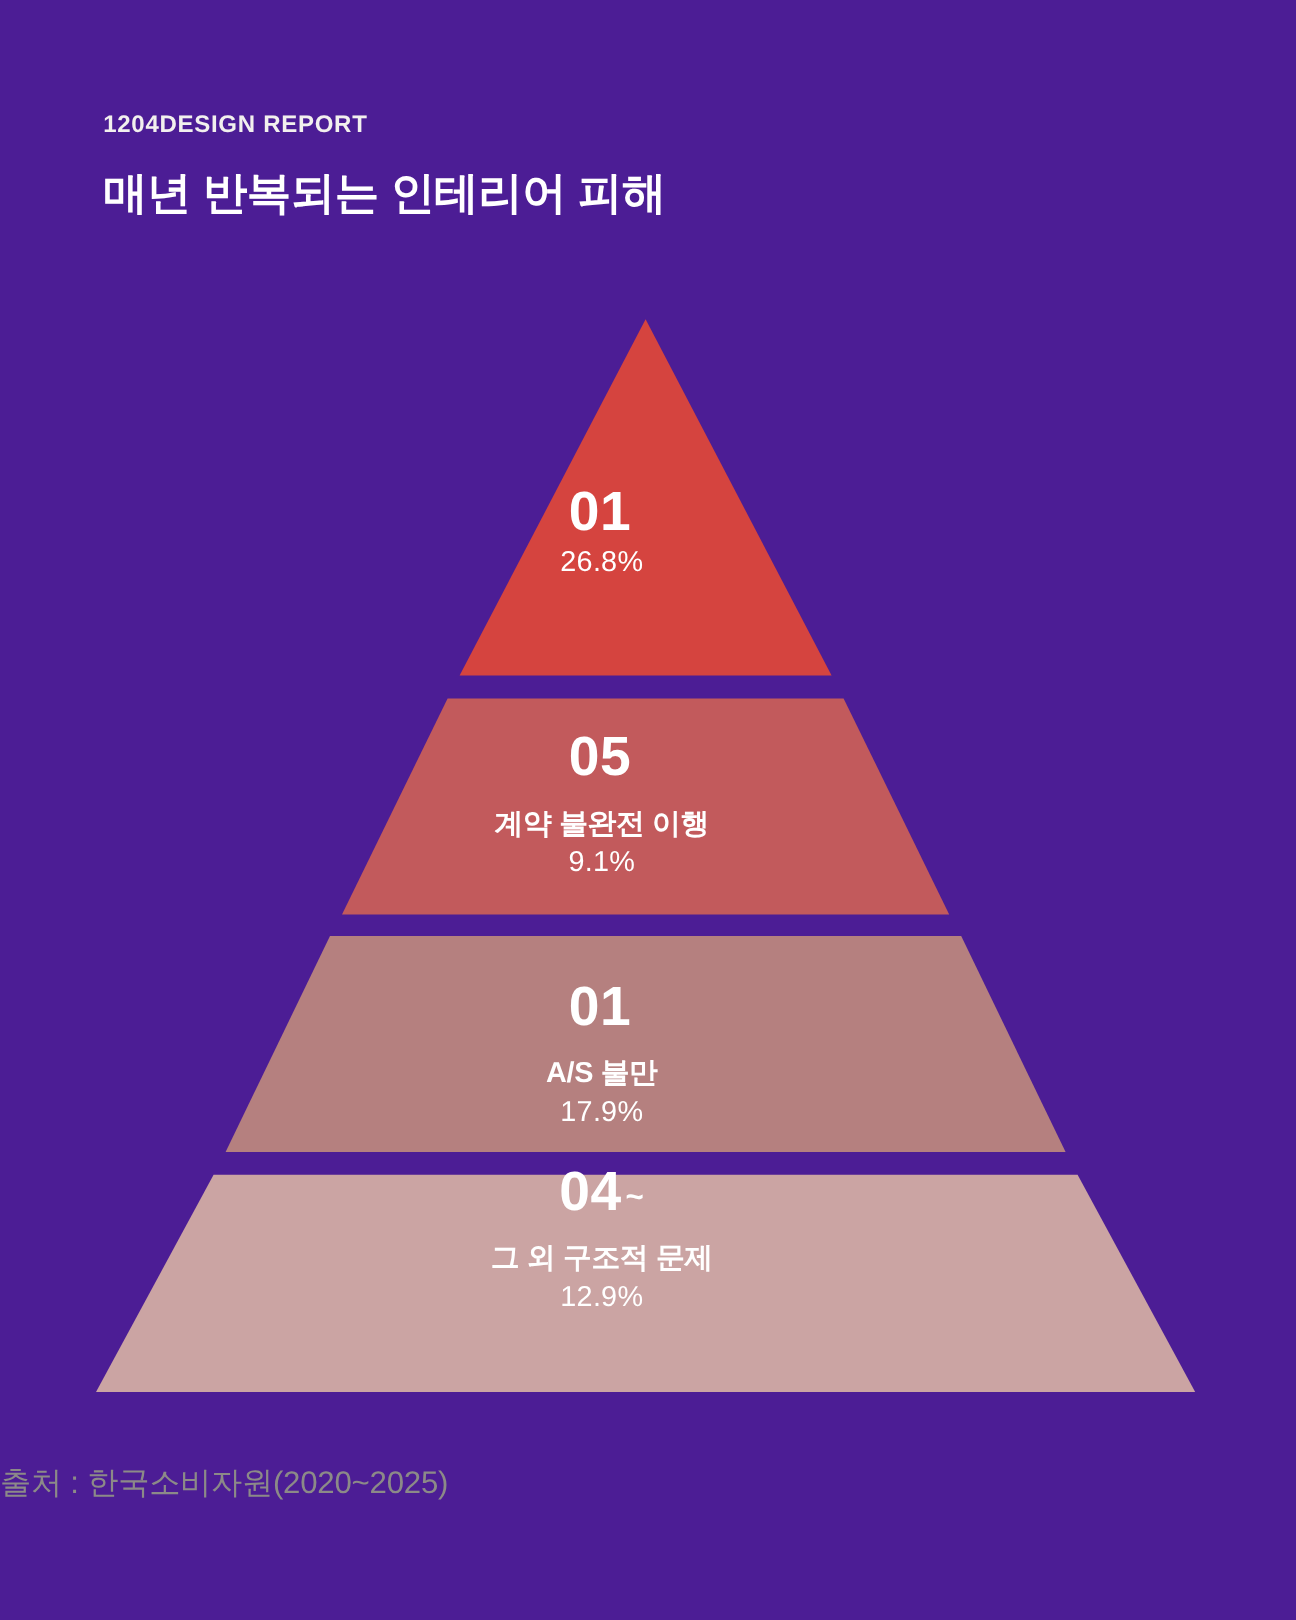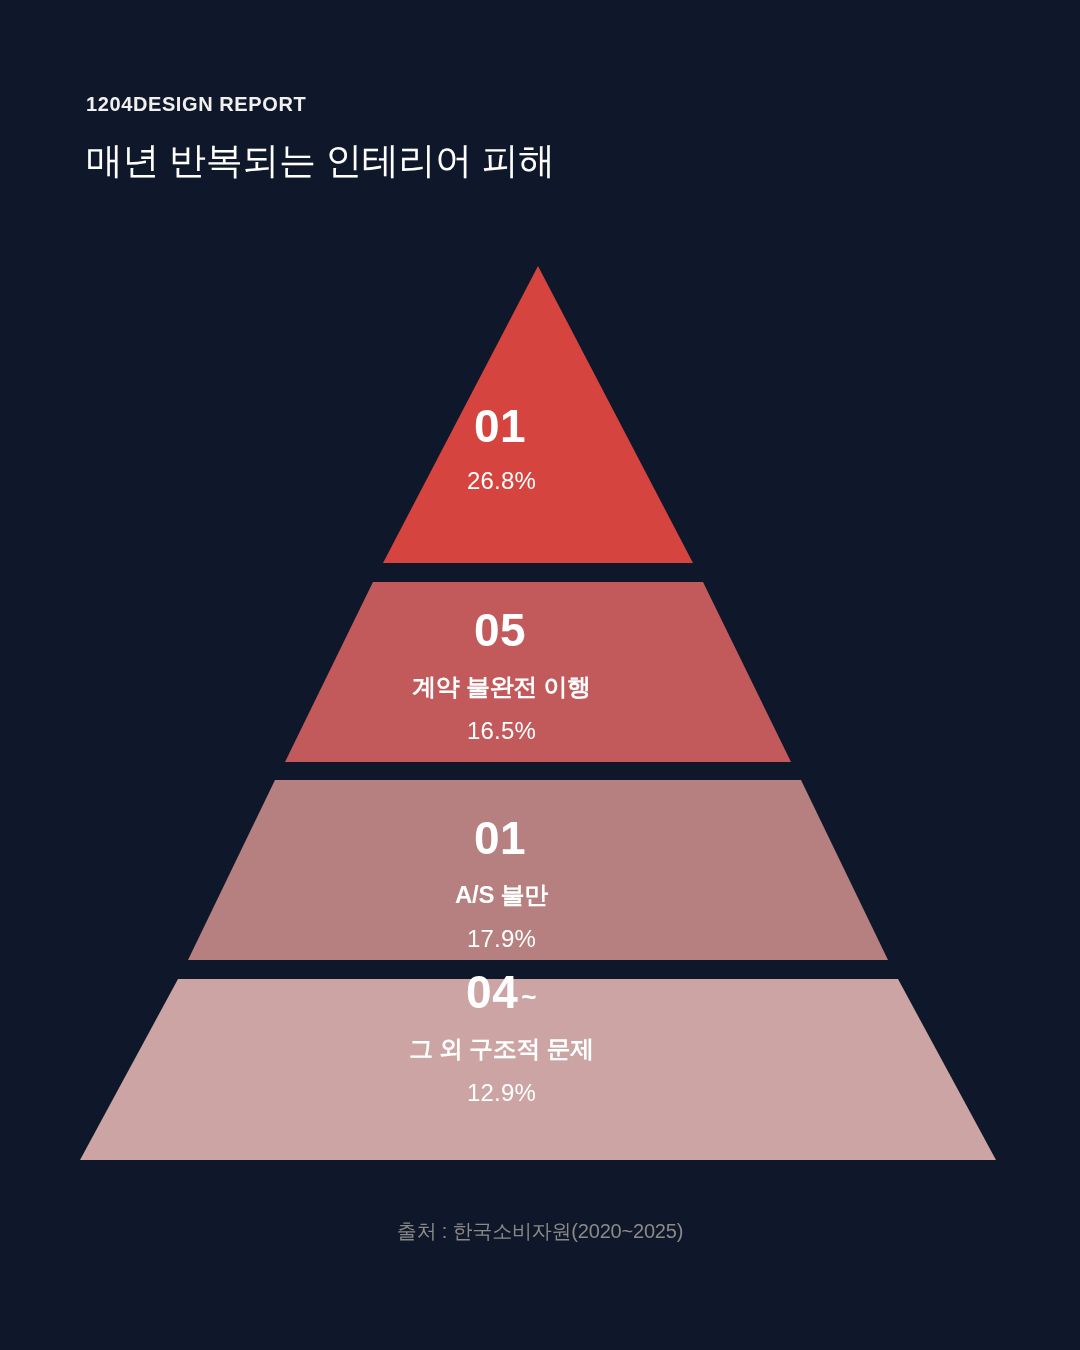--- a/index.html
+++ b/index.html
@@ -2,31 +2,31 @@
 <html><head>
 <meta charset="utf-8">
 <style>
   * { margin:0; padding:0; box-sizing:border-box; }
   html, body {
     width:1080px; height:1350px;
     background:#383736;
     font-family:"Liberation Sans","DejaVu Sans",sans-serif;
     overflow:hidden;
   }
-  .canvas { position:relative; width:1080px; height:1350px; background:#0f172a;padding-left:16px; }
+  .canvas { position:relative; width:1080px; height:1350px; background:#4c1d95;padding-left:16px; }
 
   
   .header { position:absolute; left:86px; top:92px; }
   .eyebrow {
     font-size:20px; font-weight:bold; color:#F2F0EE;
     letter-spacing:0.6px; line-height:1.2;
   }
   .title {
     margin-top:22px;
-    font-size:37px; font-weight:normal; color:#FFFFFF;
+    font-size:37px; font-weight:bold; color:#FFFFFF;
     letter-spacing:-0.4px; line-height:1.25;
   }
 
   
   .pyramid { position:absolute; left:0; top:0; width:1080px; height:1230px; }
   .pyramid svg { display:block; width:1080px; height:1230px; }
 
   .tier-labels { position:absolute; left:0; top:0; width:1080px; height:1230px; }
   .tier-label {
     position:absolute; left:0; width:1003px;
@@ -36,33 +36,33 @@
     font-size:46px; font-weight:bold; line-height:1;
     letter-spacing:0.5px;
   }
   .tier-rank .tilde { font-size:26px; font-weight:bold; vertical-align:2px; margin-left:3px; }
   .tier-name {
     font-size:24px; font-weight:bold; line-height:1;
     margin-top:22px; letter-spacing:-0.3px;
   }
   .tier-value {
     font-size:24px; font-weight:normal; line-height:1;
-    margin-top:20px; letter-spacing:0.2px;
+    margin-top:8px; letter-spacing:0.2px;
   }
 
   
   .t1 { top:403px; }
   .t2 { top:607px; }
   .t3 { top:815px; }
   .t4 { top:969px; }
 
   
   .source {
     position:absolute; left:0; top:1218px; width:1080px;
-    text-align:center; font-size:20px; color:#8C8A88;
+    text-align:left; font-size:26px; color:#8C8A88;
     letter-spacing:-0.2px;
   }
 </style>
 </head>
 <body style="background: rgb(56, 55, 54);">
 
 <div class="canvas">
 
   <div class="header">
     <div class="eyebrow">1204DESIGN REPORT</div>
@@ -84,21 +84,21 @@
           <span>01</span><span class="tilde"></span>
         </div>
         <div class="tier-value">26.8%</div>
       </div>
 
       <div class="tier-label t2">
         <div class="tier-rank">
           <span>05</span><span class="tilde"></span>
         </div>
         <div class="tier-name">계약 불완전 이행</div>
-        <div class="tier-value">16.5%</div>
+        <div class="tier-value">9.1%</div>
       </div>
 
       <div class="tier-label t3">
         <div class="tier-rank">
           <span>01</span><span class="tilde"></span>
         </div>
         <div class="tier-name">A/S 불만</div>
         <div class="tier-value">17.9%</div>
       </div>
 

